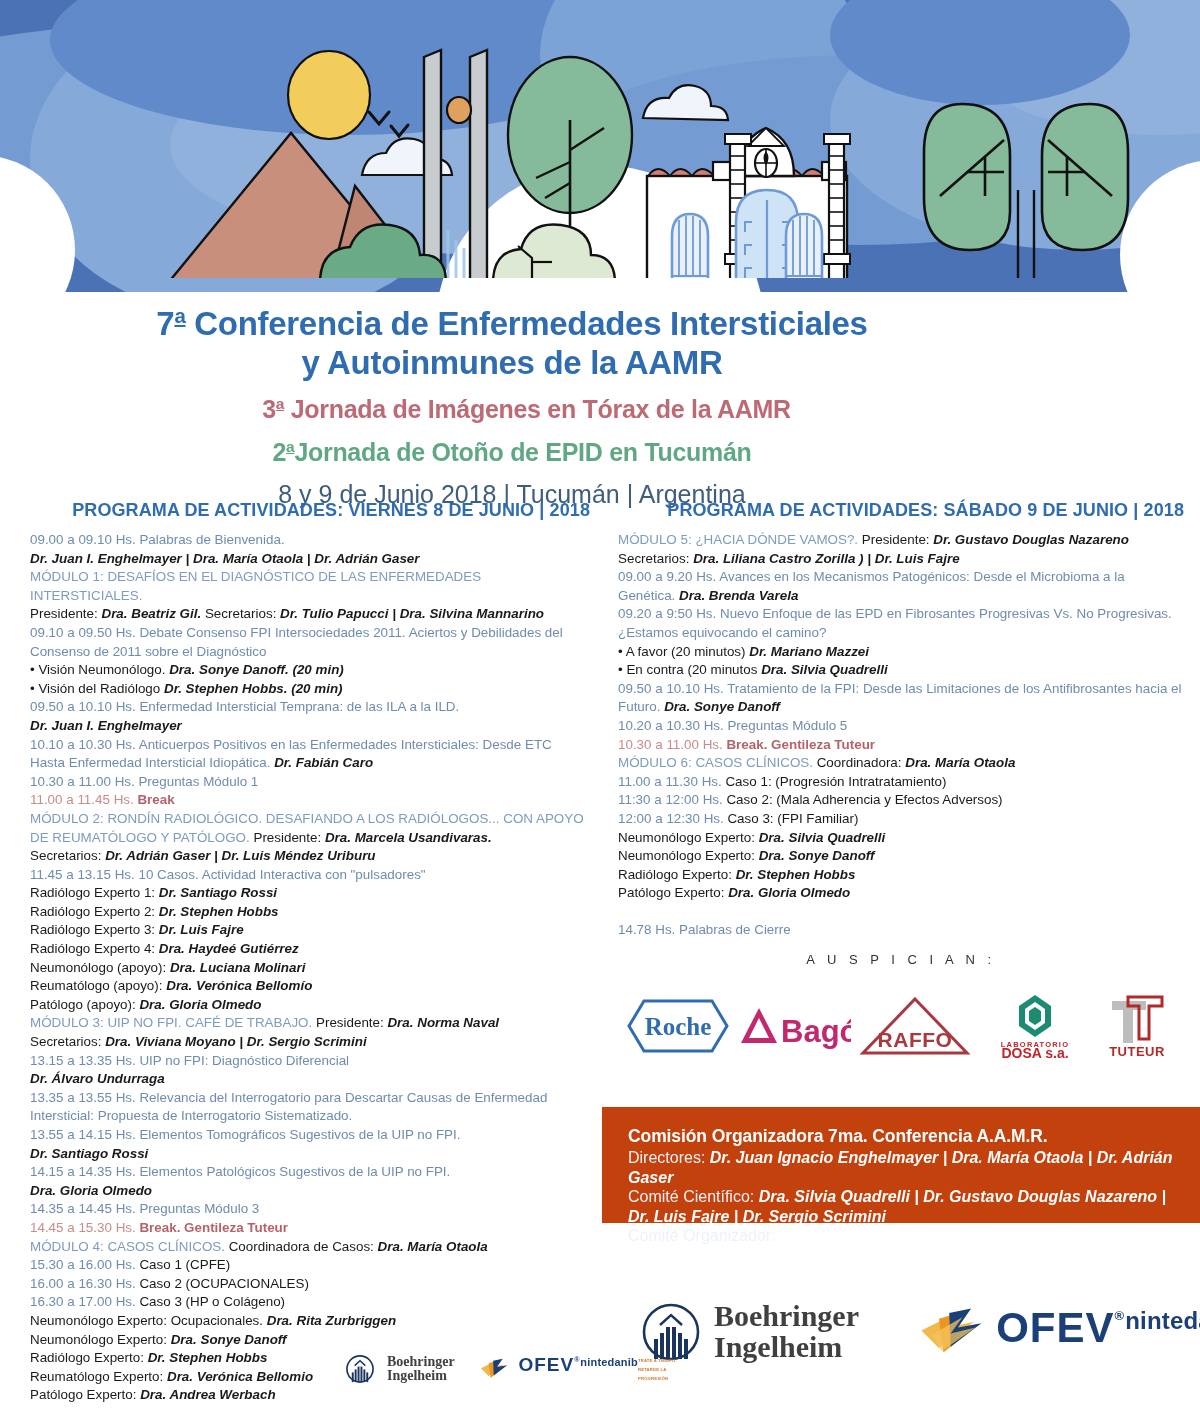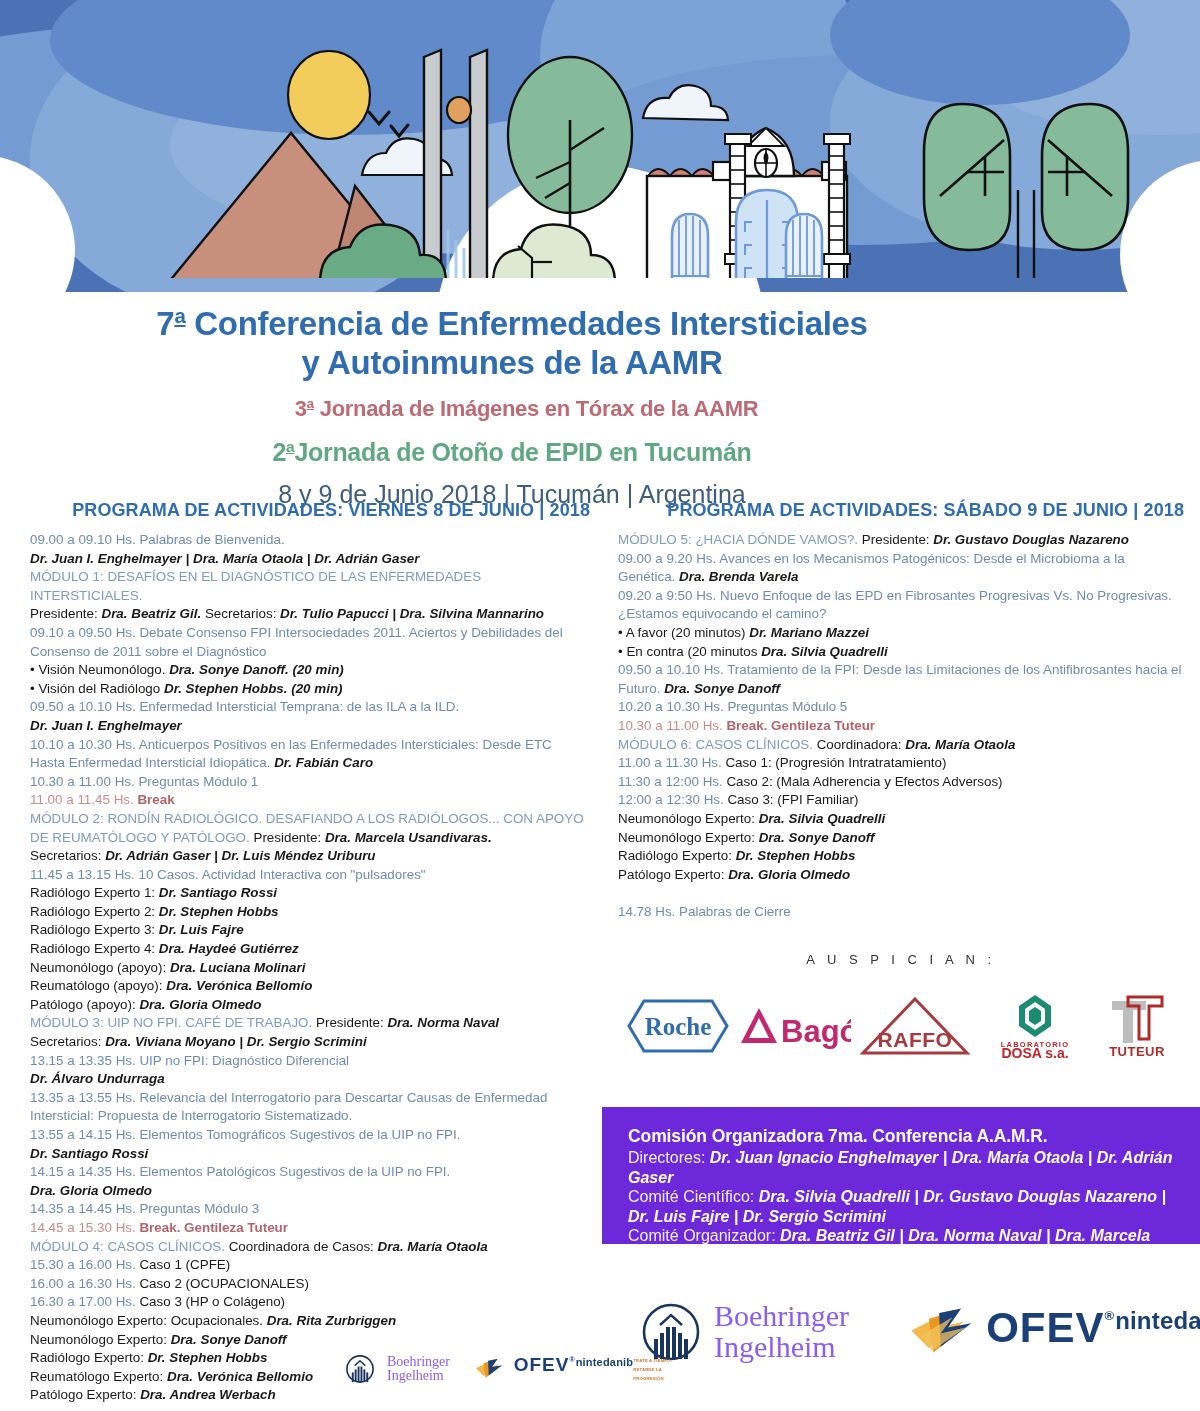--- a/index.html
+++ b/index.html
@@ -13,21 +13,21 @@
   #hero { position:absolute; left:0; top:0; width:1200px; height:292px; overflow:hidden; }
   #hero svg { display:block; }
 
   
   .titles { position:absolute; left:0; top:296px; width:1024px; text-align:center; }
   .t-main {
     color:#2f6cb0; font-weight:bold; font-size:33px; line-height:39px;
     letter-spacing:-0.3px;
   }
   .t-rose {
-    color:#bd6a75; font-weight:bold; font-size:22px; line-height:38px; margin-top:3px;
+    color:#bd6a75; font-weight:bold; font-size:25px; line-height:38px; margin-top:3px;
     letter-spacing:-0.3px;
     padding-left:29px;
   }
   .t-green {
     color:#5fa883; font-weight:bold; font-size:25px; line-height:38px;
     letter-spacing:-0.3px;
   }
   .t-date {
     color:#3f5d7d; font-size:25px; line-height:34px; margin-top:5px;
   }
@@ -60,35 +60,35 @@
     font-size:13px; letter-spacing:4.5px; color:#333; font-weight:normal;
   }
   #sponsor-row {
     margin-top:26px; display:flex; align-items:center; justify-content:space-between;
     padding:0 8px;
   }
   .sponsor { display:flex; align-items:flex-end; justify-content:center; }
 
   
   #committee {
-    position:absolute; left:602px; top:1107px; width:598px; height:137px;
-    background:#6d28d9; color:#fff; padding:18px 24px 0 26px;
+    position:absolute; left:602px; top:1107px; width:598px; height:116px;
+    background:#c2410c; color:#fff; padding:18px 24px 0 26px;
   }
   #committee .ch { font-size:17.5px; font-weight:bold; line-height:23px; letter-spacing:-0.1px;}
   #committee .cl { font-size:16px; line-height:19.5px; color:#eef2f8; }
   #committee .cl b { font-weight:bold; font-style:italic; color:#ffffff; }
 
   
   #logos-bottom { position:absolute; left:640px; top:1272px; width:520px; height:120px;
                   display:flex; align-items:center; gap:58px; }
   #logos-left { position:absolute; left:345px; top:1338px; width:240px; height:62px;
                 display:flex; align-items:center; gap:24px; }
 
   .bi-logo { display:flex; align-items:center; gap:12px; }
-  .bi-text { font-family:"Liberation Serif", serif; color:#8b5cf6; line-height:1.02; }
+  .bi-text { font-family:"Liberation Serif", serif; color:#404040; line-height:1.02;font-weight:bold; }
   .ofev-logo { display:flex; align-items:center; gap:9px; }
   .ofev-txt { display:flex; flex-direction:row; align-items:flex-start; }
   .ofev-name { color:#1b3f77; font-weight:bold; letter-spacing:1px; }
   .ofev-sub  { color:#1b3f77; font-weight:bold; letter-spacing:0.2px; }
   .ofev-tag  { color:#d2762a; font-weight:bold; letter-spacing:0.2px; }
 </style>
 </head>
 <body>
 
 <div id="hero">
@@ -336,20 +336,21 @@
       <div class="line"><span class="pl">Radiólogo Experto: </span><b>Dr. Stephen Hobbs</b></div>
       <div class="line"><span class="pl">Reumatólogo Experto: </span><b>Dra. Verónica Bellomio</b></div>
       <div class="line"><span class="pl">Patólogo Experto: </span><b>Dra. Andrea Werbach</b></div>
     </div>
 </div>
 
 <div class="col" id="colR">
   <div class="col-head">PROGRAMA DE ACTIVIDADES: SÁBADO 9 DE JUNIO | 2018</div>
   <div id="saturdayLines">
       <div class="line mod">MÓDULO 5: ¿HACIA DÓNDE VAMOS?. <span class="pl">Presidente: </span><b>Dr. Gustavo Douglas Nazareno</b></div>
+      <div class="line"><span class="pl">Secretarios: </span><b>Dra. Liliana Castro Zorilla ) | Dr. Luis Fajre</b></div>
       <div class="line">09.00 a 9.20 Hs. Avances en los Mecanismos Patogénicos: Desde el Microbioma a la Genética. <b>Dra. Brenda Varela</b></div>
       <div class="line">09.20 a 9:50 Hs. Nuevo Enfoque de las EPD en Fibrosantes Progresivas Vs. No Progresivas. ¿Estamos equivocando el camino?</div>
       <div class="line"><span class="pl">• A favor (20 minutos) </span><b>Dr. Mariano Mazzei</b></div>
       <div class="line"><span class="pl">• En contra (20 minutos </span><b>Dra. Silvia Quadrelli</b></div>
       <div class="line">09.50 a 10.10 Hs. Tratamiento de la FPI: Desde las Limitaciones de los Antifibrosantes hacia el Futuro. <b>Dra. Sonye Danoff</b></div>
       <div class="line">10.20 a 10.30 Hs. Preguntas Módulo 5</div>
       <div class="line break-line">10.30 a 11.00 Hs. <b>Break. Gentileza Tuteur</b></div>
       <div class="line mod">MÓDULO 6: CASOS CLÍNICOS. <span class="pl">Coordinadora: </span><b>Dra. María Otaola</b></div>
       <div class="line">11.00 a 11.30 Hs. <span class="pl">Caso 1: (Progresión Intratratamiento)</span></div>
       <div class="line">11:30 a 12:00 Hs. <span class="pl">Caso 2: (Mala Adherencia y Efectos Adversos)</span></div>

